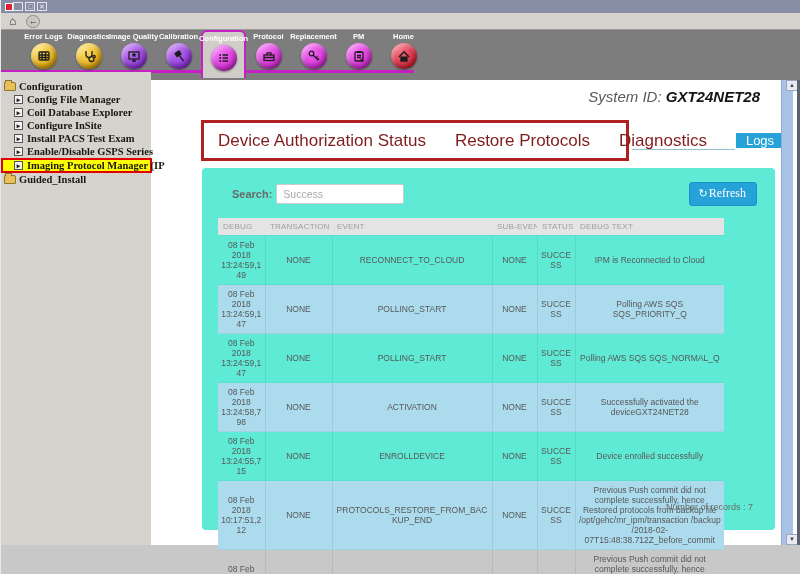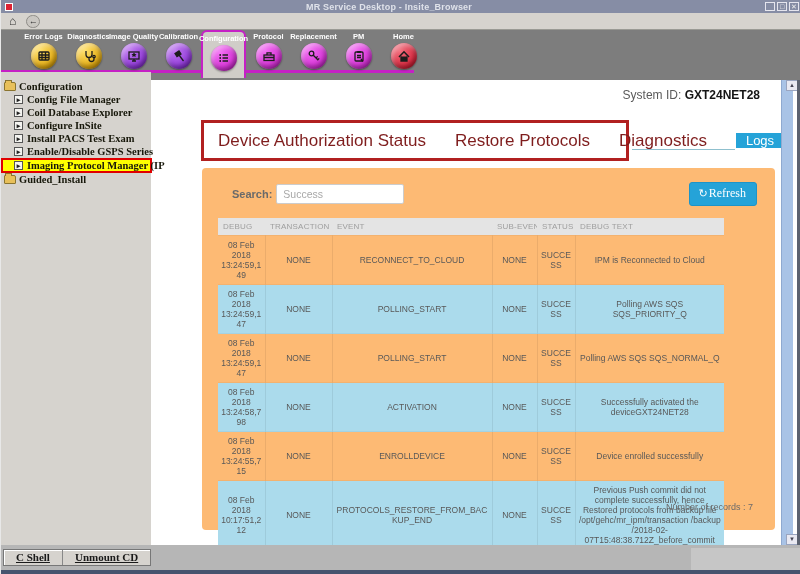--- a/index.html
+++ b/index.html
@@ -39,29 +39,29 @@
   .folder-icon::before { content:""; position:absolute; top:-3px; left:0; width:5px; height:2px; background:#e8c05a; border:1px solid #8a7430; border-bottom:none; }
   .doc-icon { width:9px; height:9px; background:#f4f4f0; border:1px solid #555; margin-right:4px; font-size:7px; line-height:8px; text-align:center; color:#222; flex:0 0 9px; }
   .tree-row.selected { background:#ffff00; border:2px solid #e00000; height:15px; width:151px; padding-left:11px; }
 
   
   #main { position:absolute; top:80px; left:150px; width:647px; height:465px; background:#ffffff; }
   #v-scrollbar { position:absolute; top:0; right:5px; width:12px; height:465px; background:#a9c3e6; border-left:1px solid #8fa9d0; }
   .sb-btn { position:absolute; right:0; width:12px; height:11px; background:#e9e9f2; border:1px solid #9aa5c0; font-size:6px; text-align:center; line-height:9px; color:#445; }
   #right-edge { position:absolute; top:80px; right:0; width:3px; height:465px; background:#5c6270; }
 
-  #system-id { position:absolute; top:8px; right:38px; font-size:12px; color:#5a5a5a; }
+  #system-id { position:absolute; top:8px; right:38px; font-size:15px; color:#5a5a5a;font-style:italic; }
   #system-id b { color:#151515; font-weight:bold; }
 
   #tab-annotation { position:absolute; top:40px; left:50px; width:428px; height:41px; border:3px solid #b12020; display:flex; align-items:center; padding-left:14px; }
   .tab { font-size:17px; color:#7f1d1d; margin-right:29px; white-space:nowrap; }
   .tab.active { background:#25a3d8; color:#fff; padding:0 10px; margin-right:0; font-size:13px; }
   #tab-underline { position:absolute; top:69px; left:481px; width:103px; height:1px; background:#8fc0ce; }
 
-  #content-panel { position:absolute; top:88px; left:51px; width:573px; height:362px; background:#fdba74; border-radius:4px; }
+  #content-panel { position:absolute; top:88px; left:51px; width:573px; height:362px; background:#5eead4; border-radius:4px; }
   #search-row { display:flex; align-items:center; padding:14px 18px 0 30px; }
   #search-label { font-size:11px; font-weight:bold; color:#6a6a6a; margin-right:4px; }
   #search-input { width:128px; height:20px; border:1px solid #ccc; border-radius:2px; background:#fff; font-size:10.5px; color:#a8a8a8; padding:0 6px; font-family:"Liberation Sans",sans-serif; }
   #refresh-btn { margin-left:auto; background:#25a3d8; color:#fff; border:1px solid #1d94c8; border-radius:3px; font-size:12px; padding:3px 10px 4px 8px; font-family:"Liberation Serif",serif; }
   #refresh-btn .r-icon { font-size:11px; margin-right:1px; }
 
   #log-table { position:absolute; top:50px; left:16px; width:506px; border-collapse:collapse; table-layout:fixed; }
   #log-table th { background:#e4e4e4; color:#9e9e9e; font-size:8px; font-weight:normal; text-align:left; padding:4px 5px; letter-spacing:.2px; white-space:nowrap; overflow:hidden; }
   #log-table td { font-size:8.5px; color:#585858; text-align:center; vertical-align:middle; padding:4px 3px; border-right:1px solid rgba(0,0,0,.07); word-wrap:break-word; }
   #log-table td:last-child { border-right:none; }
@@ -83,21 +83,20 @@
   
   #divider { position:absolute; top:72px; left:148px; width:2px; height:473px; background:#9a9a94; }
 </style>
 </head>
 <body>
 
 <div id="window">
 
   <div id="titlebar">
     <div id="title-icon"></div>
-    <div id="title-text">MR Service Desktop - Insite_Browser</div>
     <div class="winbtn">_</div>
     <div class="winbtn">□</div>
     <div class="winbtn">✕</div>
   </div>
 
   <div id="menustrip">
     <span id="home-glyph">⌂</span>
     <span id="back-btn">←</span>
   </div>
 
@@ -332,22 +331,14 @@
       <div id="records-count">Number of records : 7</div>
     </div>
 
     <div id="v-scrollbar"></div>
     <div class="sb-btn" style="top:0;">▲</div>
     <div class="sb-btn" style="bottom:0;">▼</div>
   </div>
 
   <div id="right-edge"></div>
 
-  <div id="footer">
-    <div id="footer-right"></div>
-    <div id="shell-box">
-        <span class="shell-btn">C Shell</span>
-        <span class="shell-btn">Unmount CD</span>
-      </div>
-    <div id="footer-bottomline"></div>
-  </div>
 
 </div>
 
 </body></html>

